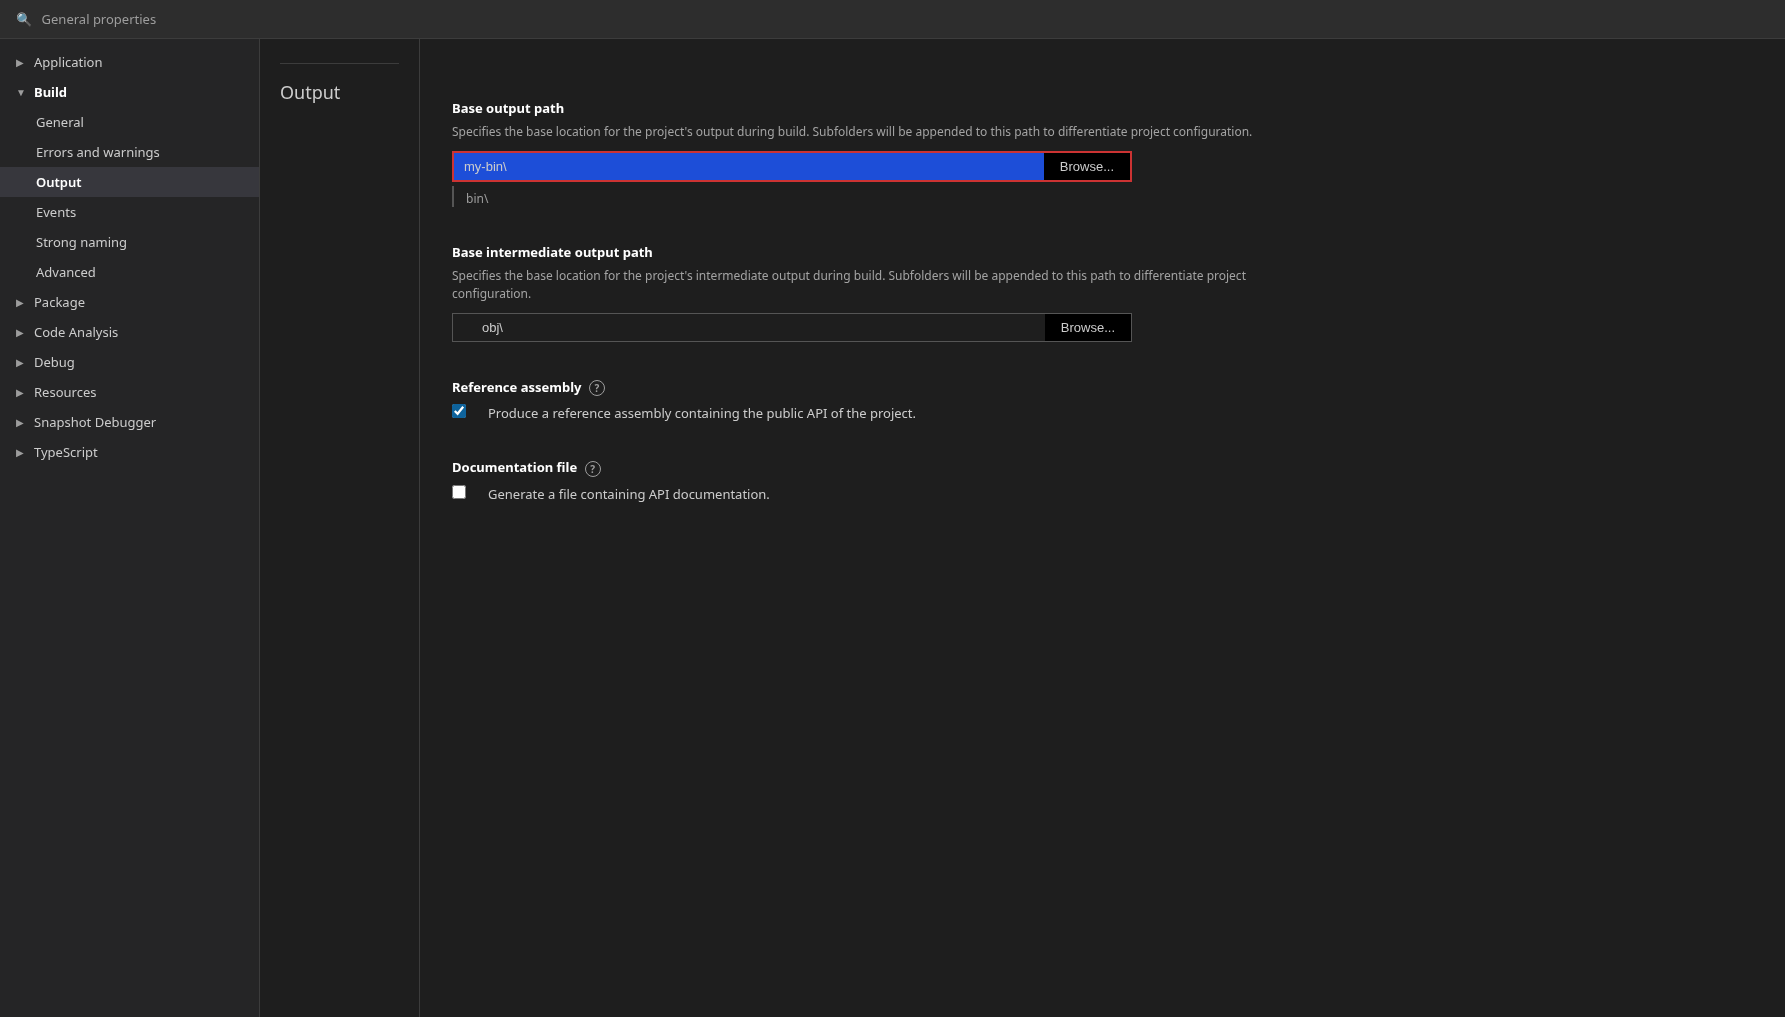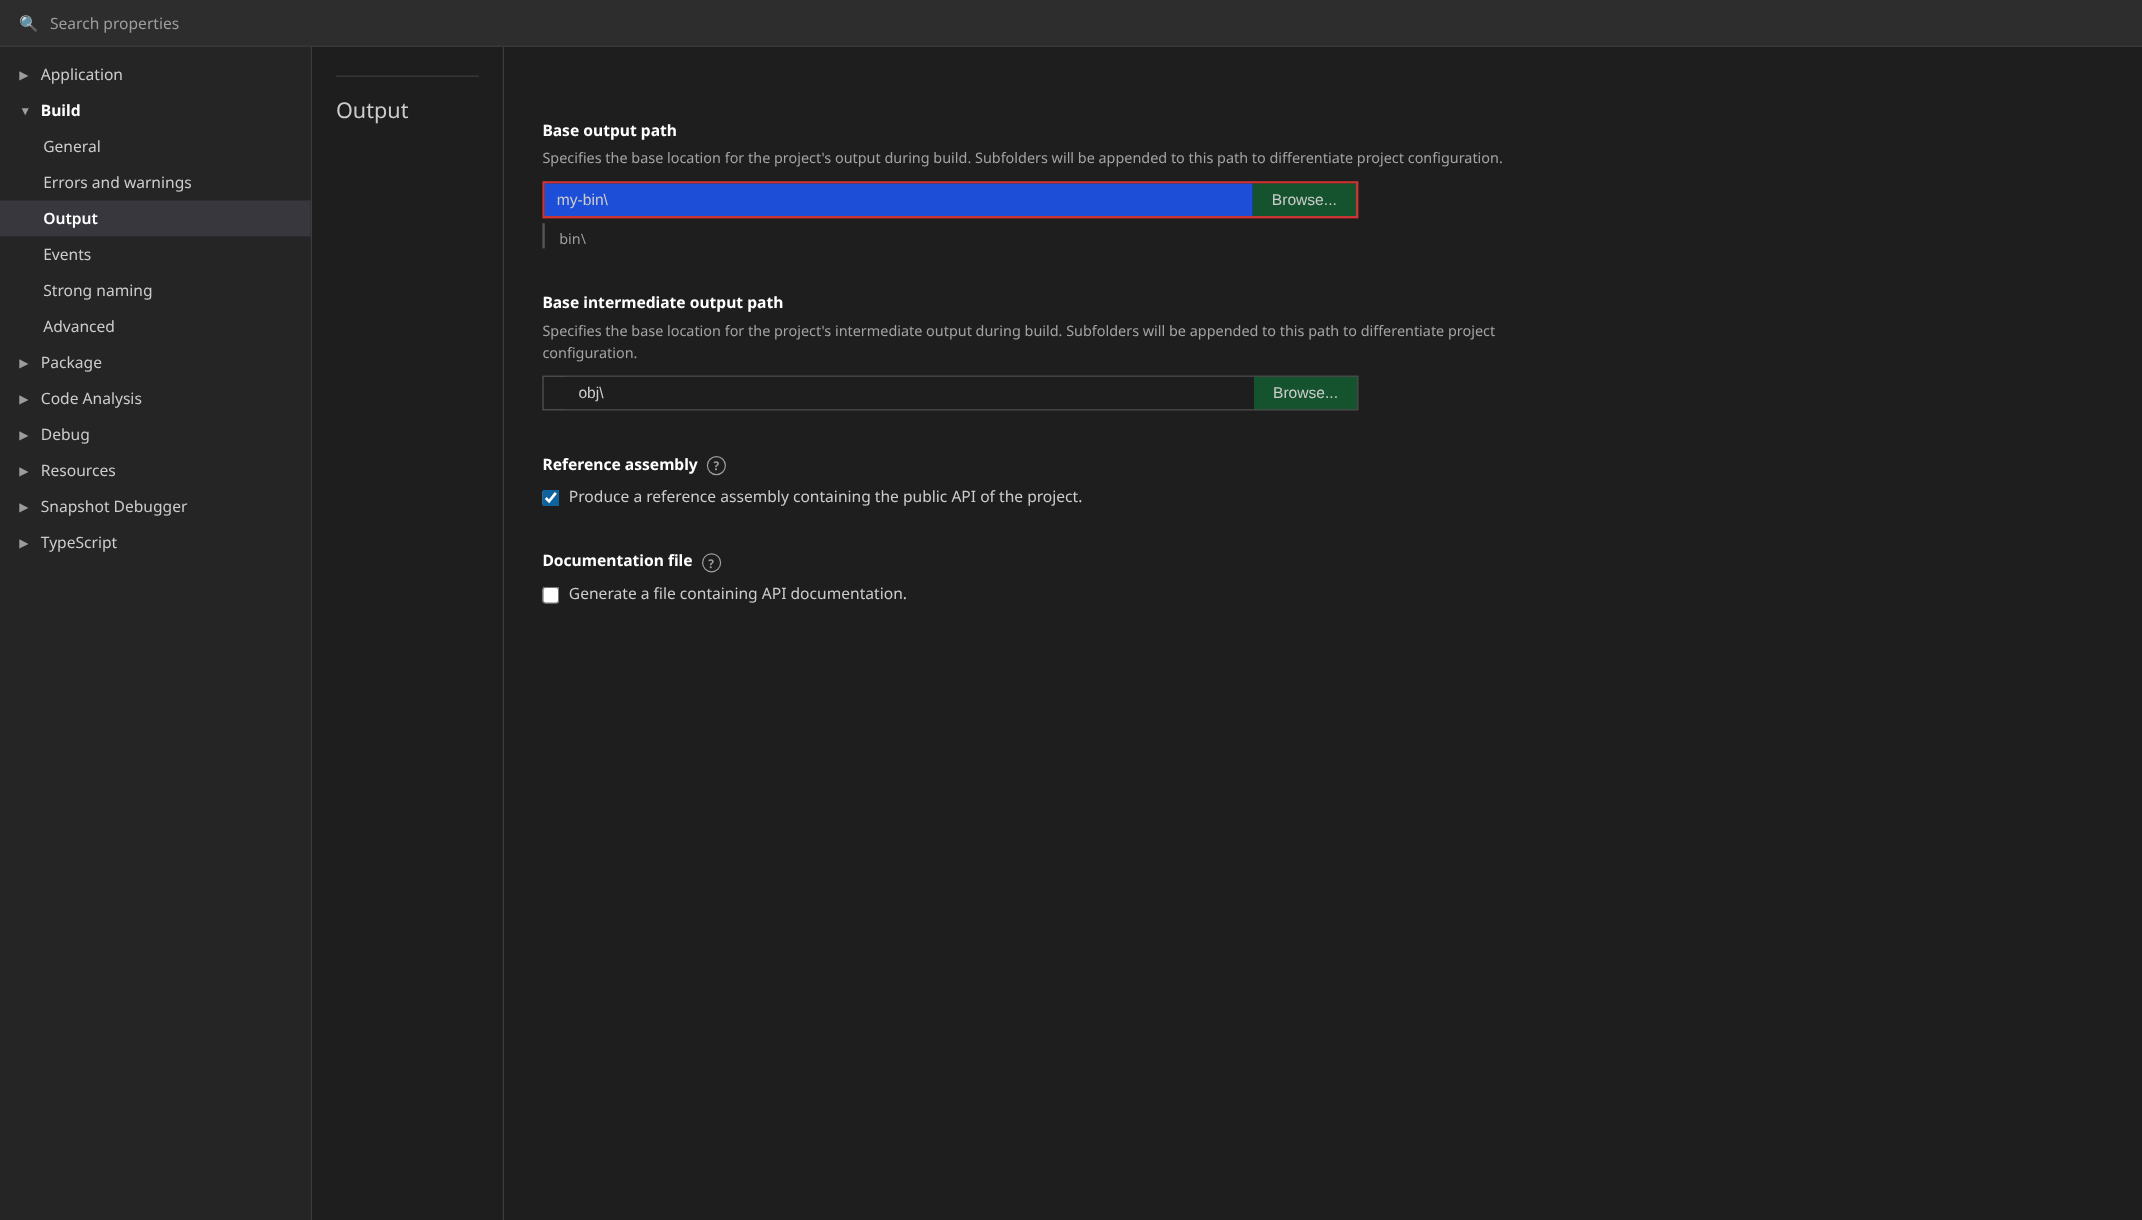--- a/index.html
+++ b/index.html
@@ -160,43 +160,43 @@
       background: #1e1e1e;
       border: none;
       outline: none;
       color: #cccccc;
       font-size: 13px;
       padding: 6px 10px;
       font-family: 'Segoe UI', sans-serif;
     }
 
     .browse-btn {
-      background: #14532d;
+      background: #000000;
       color: #cccccc;
       border: none;
       padding: 6px 16px;
       cursor: pointer;
       font-size: 13px;
       font-family: 'Segoe UI', sans-serif;
       white-space: nowrap;
     }
 
     .hint-text {
       font-size: 12px;
       color: #9d9d9d;
       padding: 4px 0 0 12px;
       border-left: 2px solid #555;
       margin-top: 4px;
       max-width: 680px;
     }
 
     .checkbox-row {
       display: flex;
-      align-items: flex-end;
-      gap: 8px;
+      align-items: flex-start;
+      gap: 22px;
       margin-top: 8px;
     }
 
     .checkbox-row input[type="checkbox"] {
       width: 14px;
       height: 14px;
       cursor: pointer;
       accent-color: #0e639c;
     }
 
@@ -226,21 +226,21 @@
       margin-bottom: 16px;
     }
   </style>
 </head>
 <body>
 
 <div class="app-container">
 
   <div class="search-bar">
     <span style="margin-right:6px; color:#9d9d9d;">🔍</span>
-    <span>Search properties</span>
+    <span>General properties</span>
   </div>
 
   <div class="main-content">
 
     <div class="sidebar">
 
       <div class="sidebar-item section-header">
         <span class="chevron">▶</span>
         <span>Application</span>
       </div>

